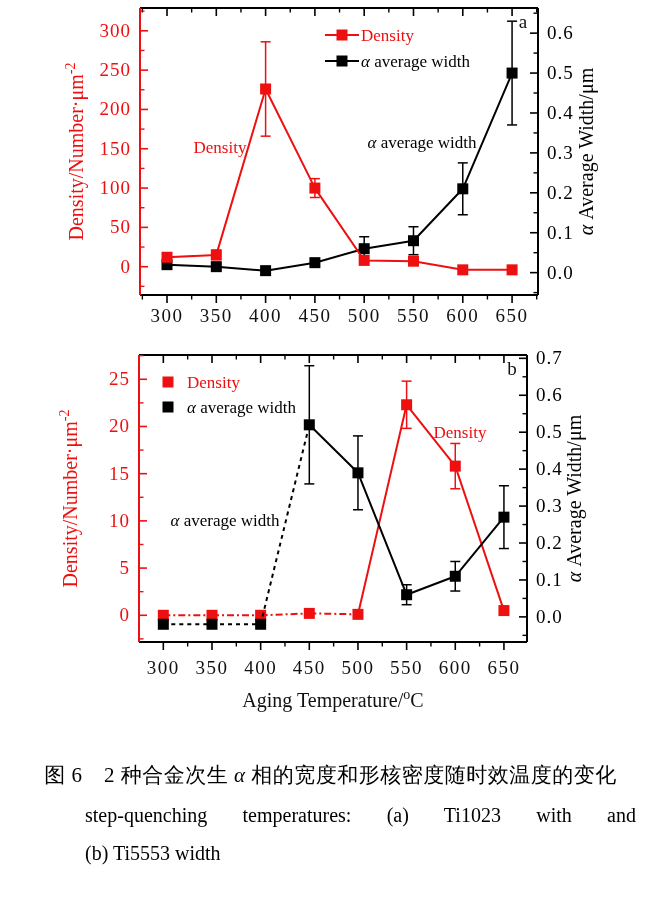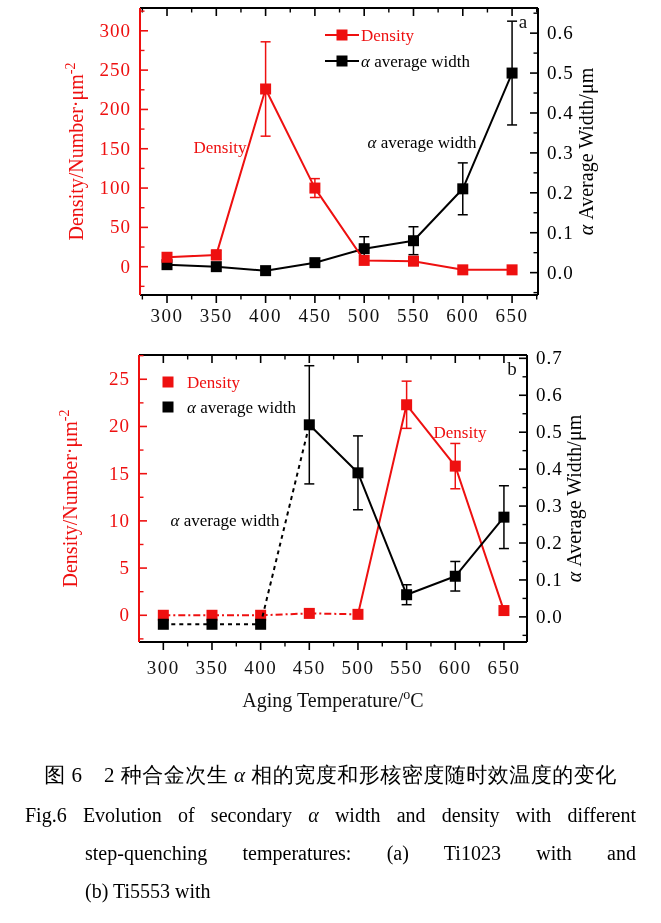--- a/index.html
+++ b/index.html
@@ -318,17 +318,16 @@
       <g>
         <text x="225" y="196" font-size="17" text-anchor="middle" fill="#000000" font-family="&quot;Liberation Serif&quot;, serif"><tspan font-style="italic">α</tspan><tspan> average width</tspan></text>
         <text x="460" y="108" font-size="17" text-anchor="middle" fill="#ee1010" font-family="&quot;Liberation Serif&quot;, serif"><tspan>Density</tspan></text>
       </g>
       <g>
         <text x="512" y="45" font-size="19" text-anchor="middle" fill="#111" font-family="&quot;Liberation Serif&quot;, serif"><tspan>b</tspan></text>
       </g>
     </svg>
   <div class="caption">
     <div class="cap-cn italicize-alpha">图 6　2 种合金次生 <i>α</i> 相的宽度和形核密度随时效温度的变化</div>
-    <div class="cap-en just italicize-alpha">Fig.6 Evolution of secondary <i>α</i> width and density with different</div>
     <div class="cap-en just indent">step-quenching temperatures: (a) Ti1023 with and</div>
-    <div class="cap-en indent">(b) Ti5553 with</div>
+    <div class="cap-en indent">(b) Ti5553 width</div>
   </div>
 </div>
 
 </body></html>

